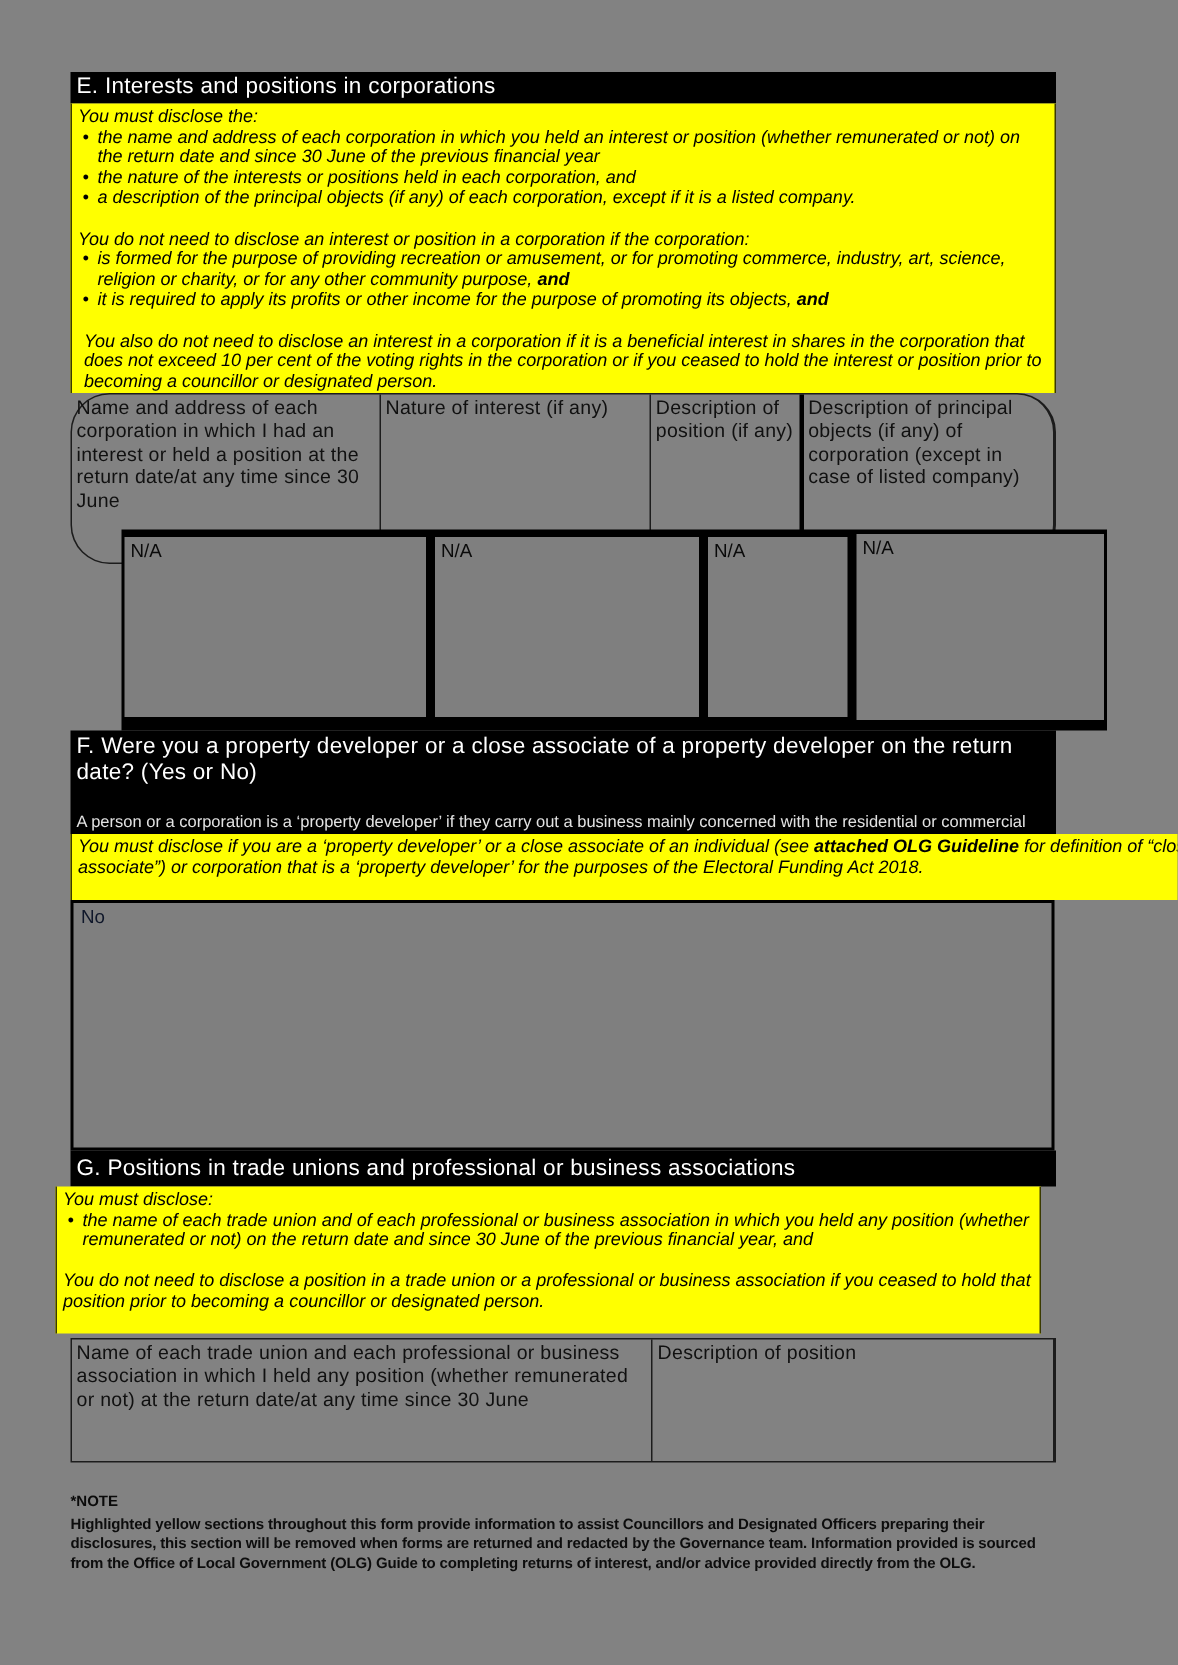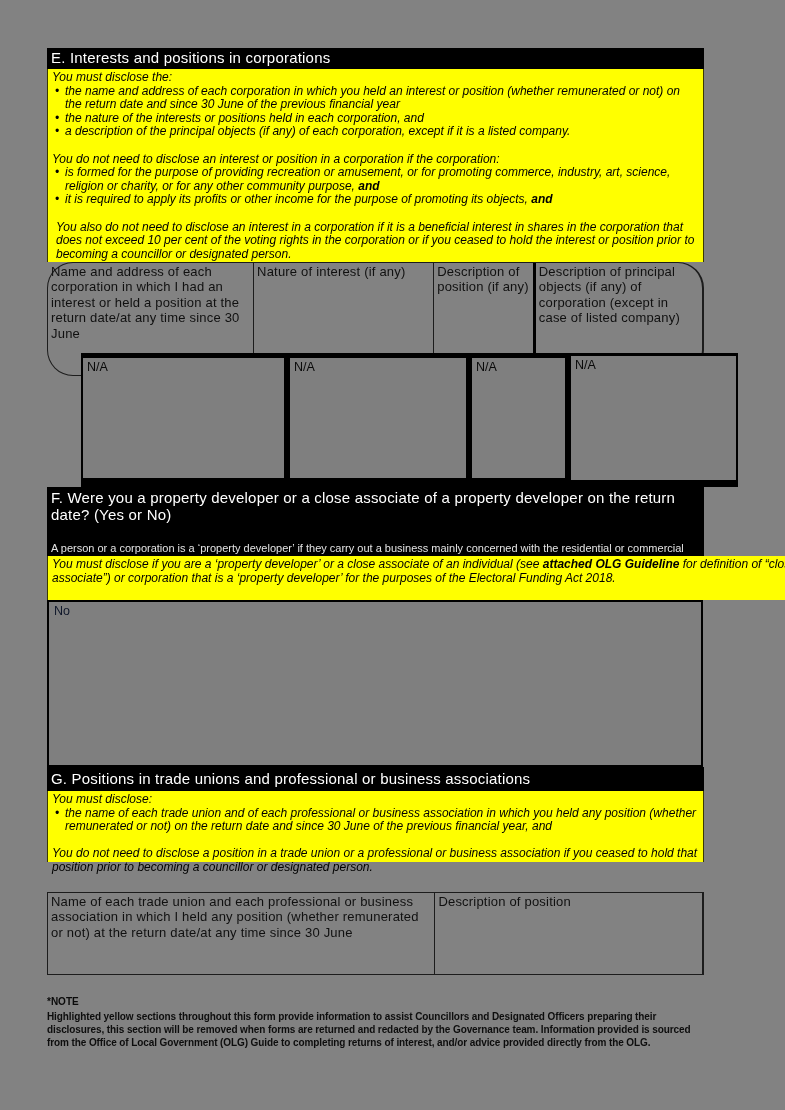--- a/index.html
+++ b/index.html
@@ -139,21 +139,21 @@
     <span>You must disclose if you are a ‘property developer’ or a close associate of an individual (see </span><b>attached OLG Guideline</b><span> for definition of “close associate”) or corporation that is a ‘property developer’ for the purposes of the Electoral Funding Act 2018.</span>
   </div>
 </div>
 
 <div class="abs answer-box" style="left:47px; top:600px; width:656px; height:167px;">No</div>
 
 <div class="abs bar" style="left:47px; top:767px; width:657px; height:24px;">
   <div class="bar-title" style="line-height:20px;">G. Positions in trade unions and professional or business associations</div>
 </div>
 
-<div class="abs ynote" style="left:47px; top:791px; width:657px; height:71px;">
+<div class="abs ynote" style="left:37px; top:791px; width:657px; height:98px;">
   <div>You must disclose:</div>
   <div class="bullet">
     <span>the name of each trade union and of each professional or business association in which you held any position (whether remunerated or not) on the return date and since 30 June of the previous financial year, and</span><b></b>
   </div>
   <div class="spacer"></div>
   <div>You do not need to disclose a position in a trade union or a professional or business association if you ceased to hold that position prior to becoming a councillor or designated person.</div>
 </div>
 
 <div class="abs thead" style="left:47px; top:892px; width:657px; height:83px; border-right:2px solid #1c1c1c;">
   <div class="th" style="width:387px;">Name of each trade union and each professional or business association in which I held any position (whether remunerated or not) at the return date/at any time since 30 June</div>

